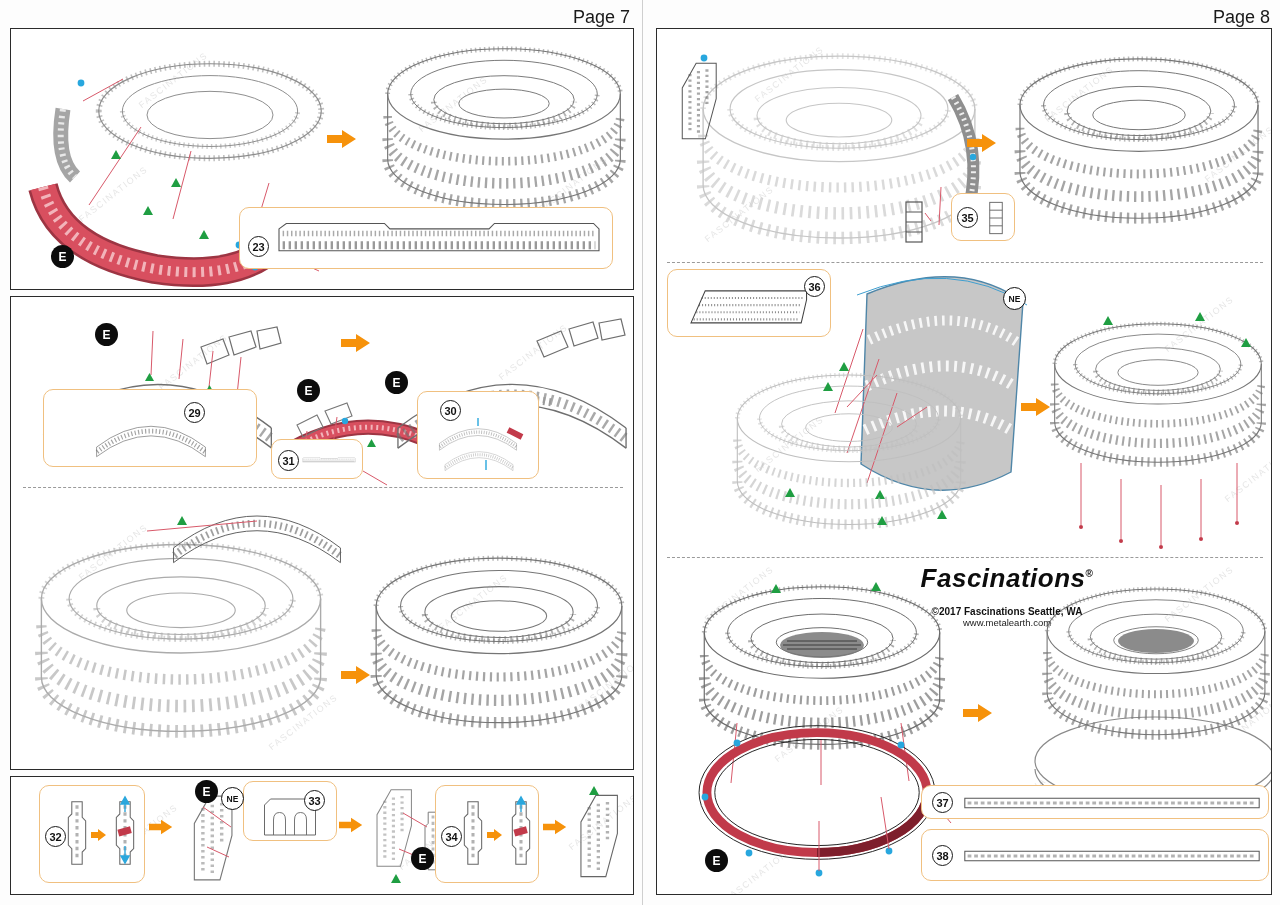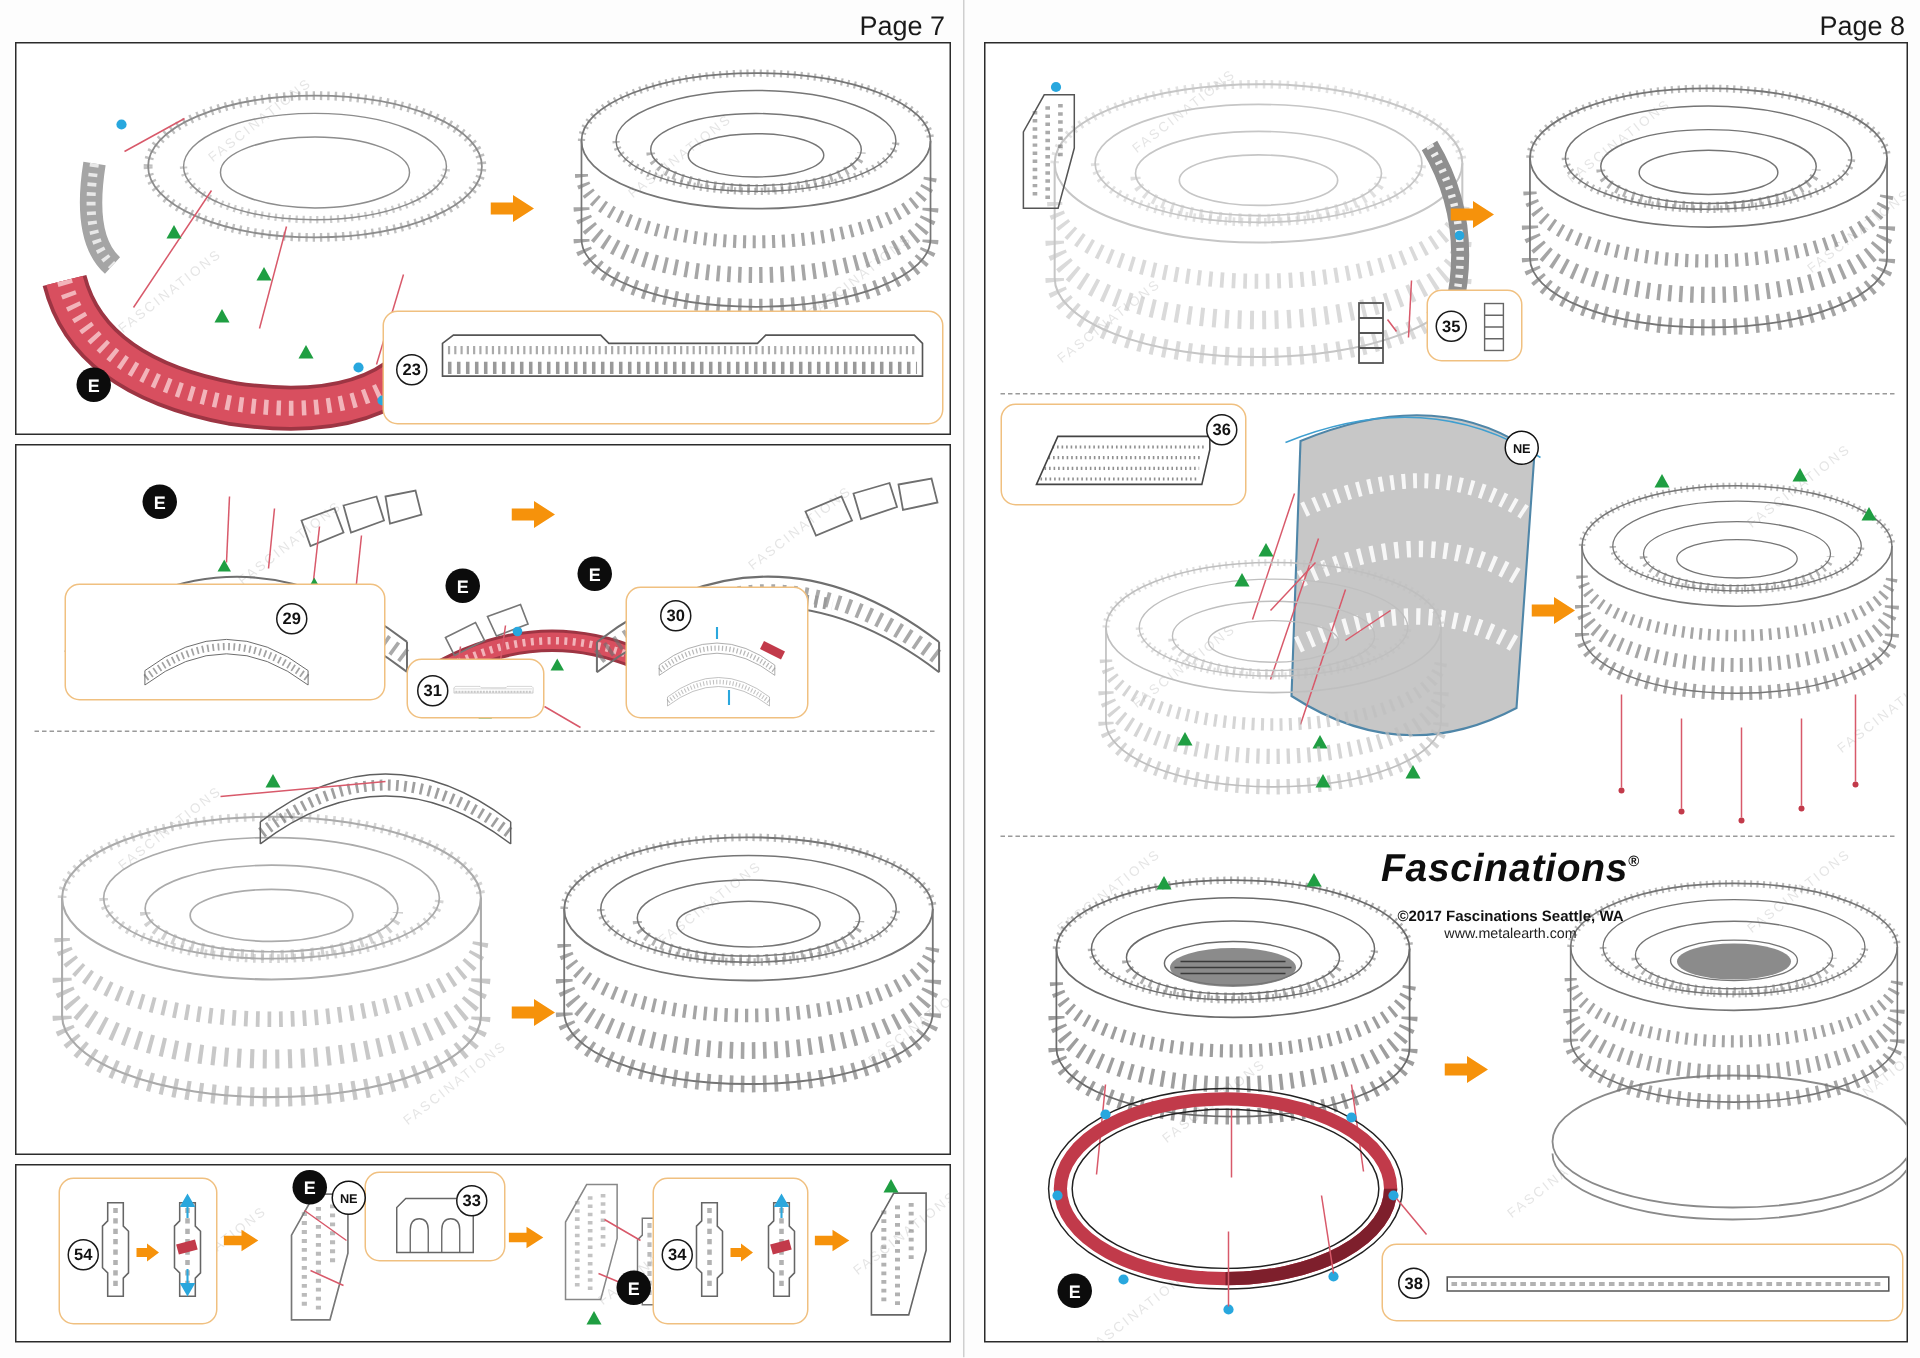--- a/index.html
+++ b/index.html
@@ -175,21 +175,21 @@
     <div class="badge-e" style="left:40px; top:216px;">E</div>
 
     <svg class="arrow" style="left:316px; top:100px;" width="30" height="20" viewBox="0 0 30 20">
         <use href="#sym-arrow"></use>
       </svg>
 
     <svg class="scene" style="left:366px; top:8px;" width="256" height="192" viewBox="0 0 256 192">
       <use href="#sym-colosseum" x="2" y="4" width="250" height="178" style="color:#767676"></use>
     </svg>
 
-    <div class="callout" style="left:244px; top:178px; width:374px; height:76px;">
+    <div class="callout" style="left:228px; top:178px; width:374px; height:62px;">
       <div class="badge-num" style="left:8px; top:28px;">23</div>
       <svg class="scene" style="left:34px; top:10px;" width="330" height="40" viewBox="0 0 360 44">
         <use href="#sym-strip" style="color:#555"></use>
       </svg>
     </div>
   </div>
 
   <div class="box" style="left:10px; top:296px; width:624px; height:474px;">
     <span class="watermark" style="left:140px; top:60px;">FASCINATIONS</span>
     <span class="watermark" style="left:480px; top:50px;">FASCINATIONS</span>
@@ -295,21 +295,21 @@
       <use href="#sym-colosseum" x="4" y="18" width="264" height="190" style="color:#757575"></use>
     </svg>
   </div>
 
   <div class="box" style="left:10px; top:776px; width:624px; height:119px;">
     <span class="watermark" style="left:90px; top:50px;">FASCINATIONS</span>
     <span class="watermark" style="left:380px; top:60px;">FASCINATIONS</span>
     <span class="watermark" style="left:550px; top:40px;">FASCINATIONS</span>
 
     <div class="callout" style="left:28px; top:8px; width:106px; height:98px;">
-      <div class="badge-num" style="left:5px; top:40px;">54</div>
+      <div class="badge-num" style="left:5px; top:40px;">32</div>
       <svg class="scene" style="left:24px; top:8px;" width="76" height="82" viewBox="0 0 76 82">
         <use href="#sym-smallvert" x="0" y="4" width="26" height="70" style="color:#666"></use>
         <path d="M27,38 h7 v-3 l8,6 l-8,6 v-3 h-7 z" fill="#f6920b"></path>
         <use href="#sym-smallvert" x="48" y="4" width="26" height="70" style="color:#666"></use>
         <rect x="54" y="34" width="13" height="7" fill="#c23a4a" transform="rotate(-15 60 37)"></rect>
         <g stroke="#2aa7dd" stroke-width="1.4" fill="#2aa7dd">
           <path d="M61,6 L61,18"></path>
             <path d="M57,10 l4,-7 l4,7 z"></path>
           <path d="M61,52 L61,66"></path>
             <path d="M57,62 l4,7 l4,-7 z"></path>
@@ -527,20 +527,26 @@
         <use href="#sym-arrow"></use>
       </svg>
 
     <svg class="scene" style="left:376px; top:536px;" width="248" height="250" viewBox="0 0 248 250">
       <ellipse cx="122" cy="196" rx="120" ry="44" fill="#ffffff" stroke="#8a8a8a" stroke-width="1.2"></ellipse>
       <path d="M2,204 A120,44 0 0 0 242,204" fill="none" stroke="#8a8a8a" stroke-width="1.2"></path>
       <use href="#sym-colosseum" x="6" y="16" width="234" height="168" style="color:#757575"></use>
       <ellipse cx="123" cy="76" rx="38" ry="12" fill="#777" opacity="0.85"></ellipse>
     </svg>
 
+    <div class="callout" style="left:264px; top:756px; width:348px; height:34px;">
+      <div class="badge-num" style="left:10px; top:6px;">37</div>
+      <svg class="scene" style="left:40px; top:8px;" width="300" height="18" viewBox="0 0 320 18">
+        <use href="#sym-stripthin" style="color:#555"></use>
+      </svg>
+    </div>
     <div class="callout" style="left:264px; top:800px; width:348px; height:52px;">
       <div class="badge-num" style="left:10px; top:15px;">38</div>
       <svg class="scene" style="left:40px; top:16px;" width="300" height="20" viewBox="0 0 320 18">
         <use href="#sym-stripthin" style="color:#555"></use>
       </svg>
     </div>
   </div>
 
 </div>
 

